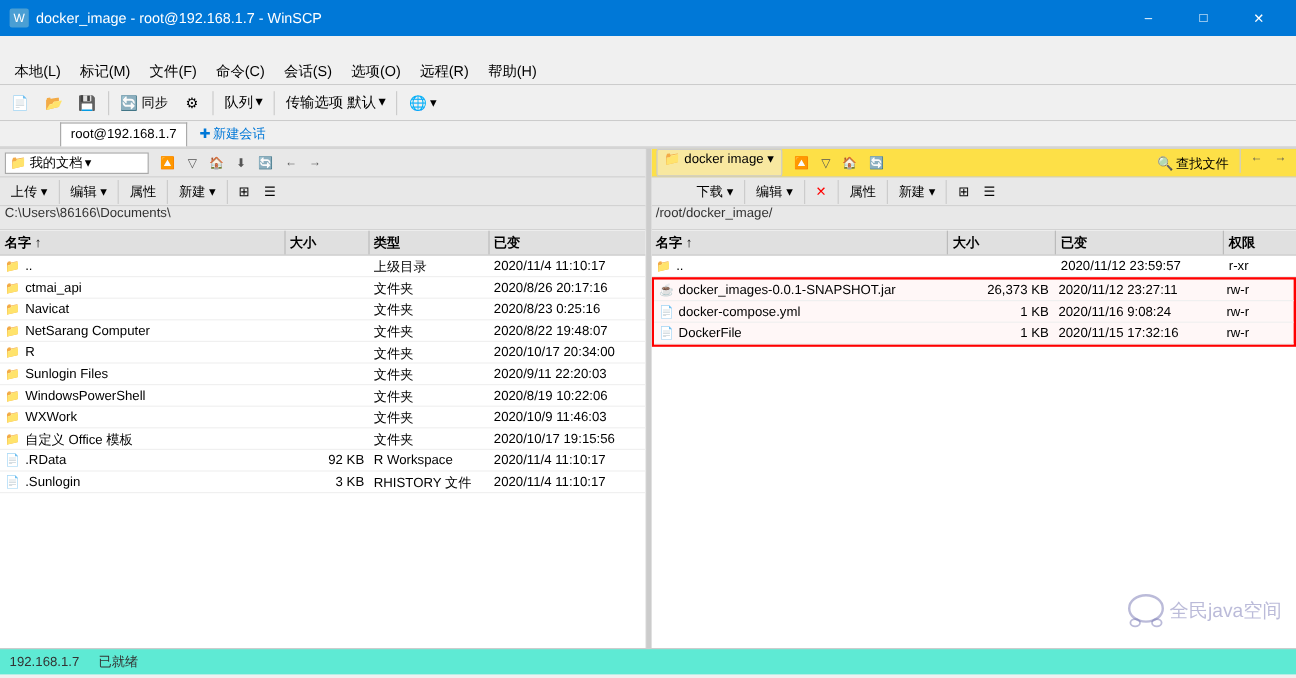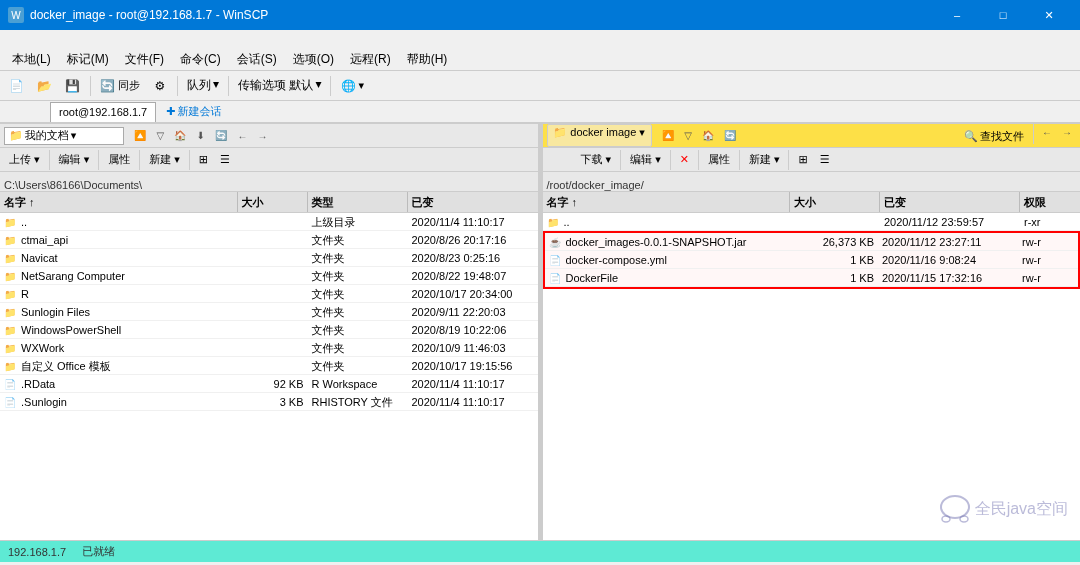--- a/index.html
+++ b/index.html
@@ -176,21 +176,21 @@
       display: flex;
       align-items: center;
       padding: 0 4px;
       gap: 2px;
     }
     .panel-path-bar {
       background: #e8e8e8;
       border-bottom: 1px solid #ccc;
       height: 20px;
       display: flex;
-      align-items: flex-end;
+      align-items: flex-start;
       padding: 0 4px;
       font-size: 11px;
       color: #333;
     }
     .panel-path-dropdown {
       display: flex;
       align-items: center;
       gap: 2px;
       cursor: pointer;
       border: 1px solid #aaa;

